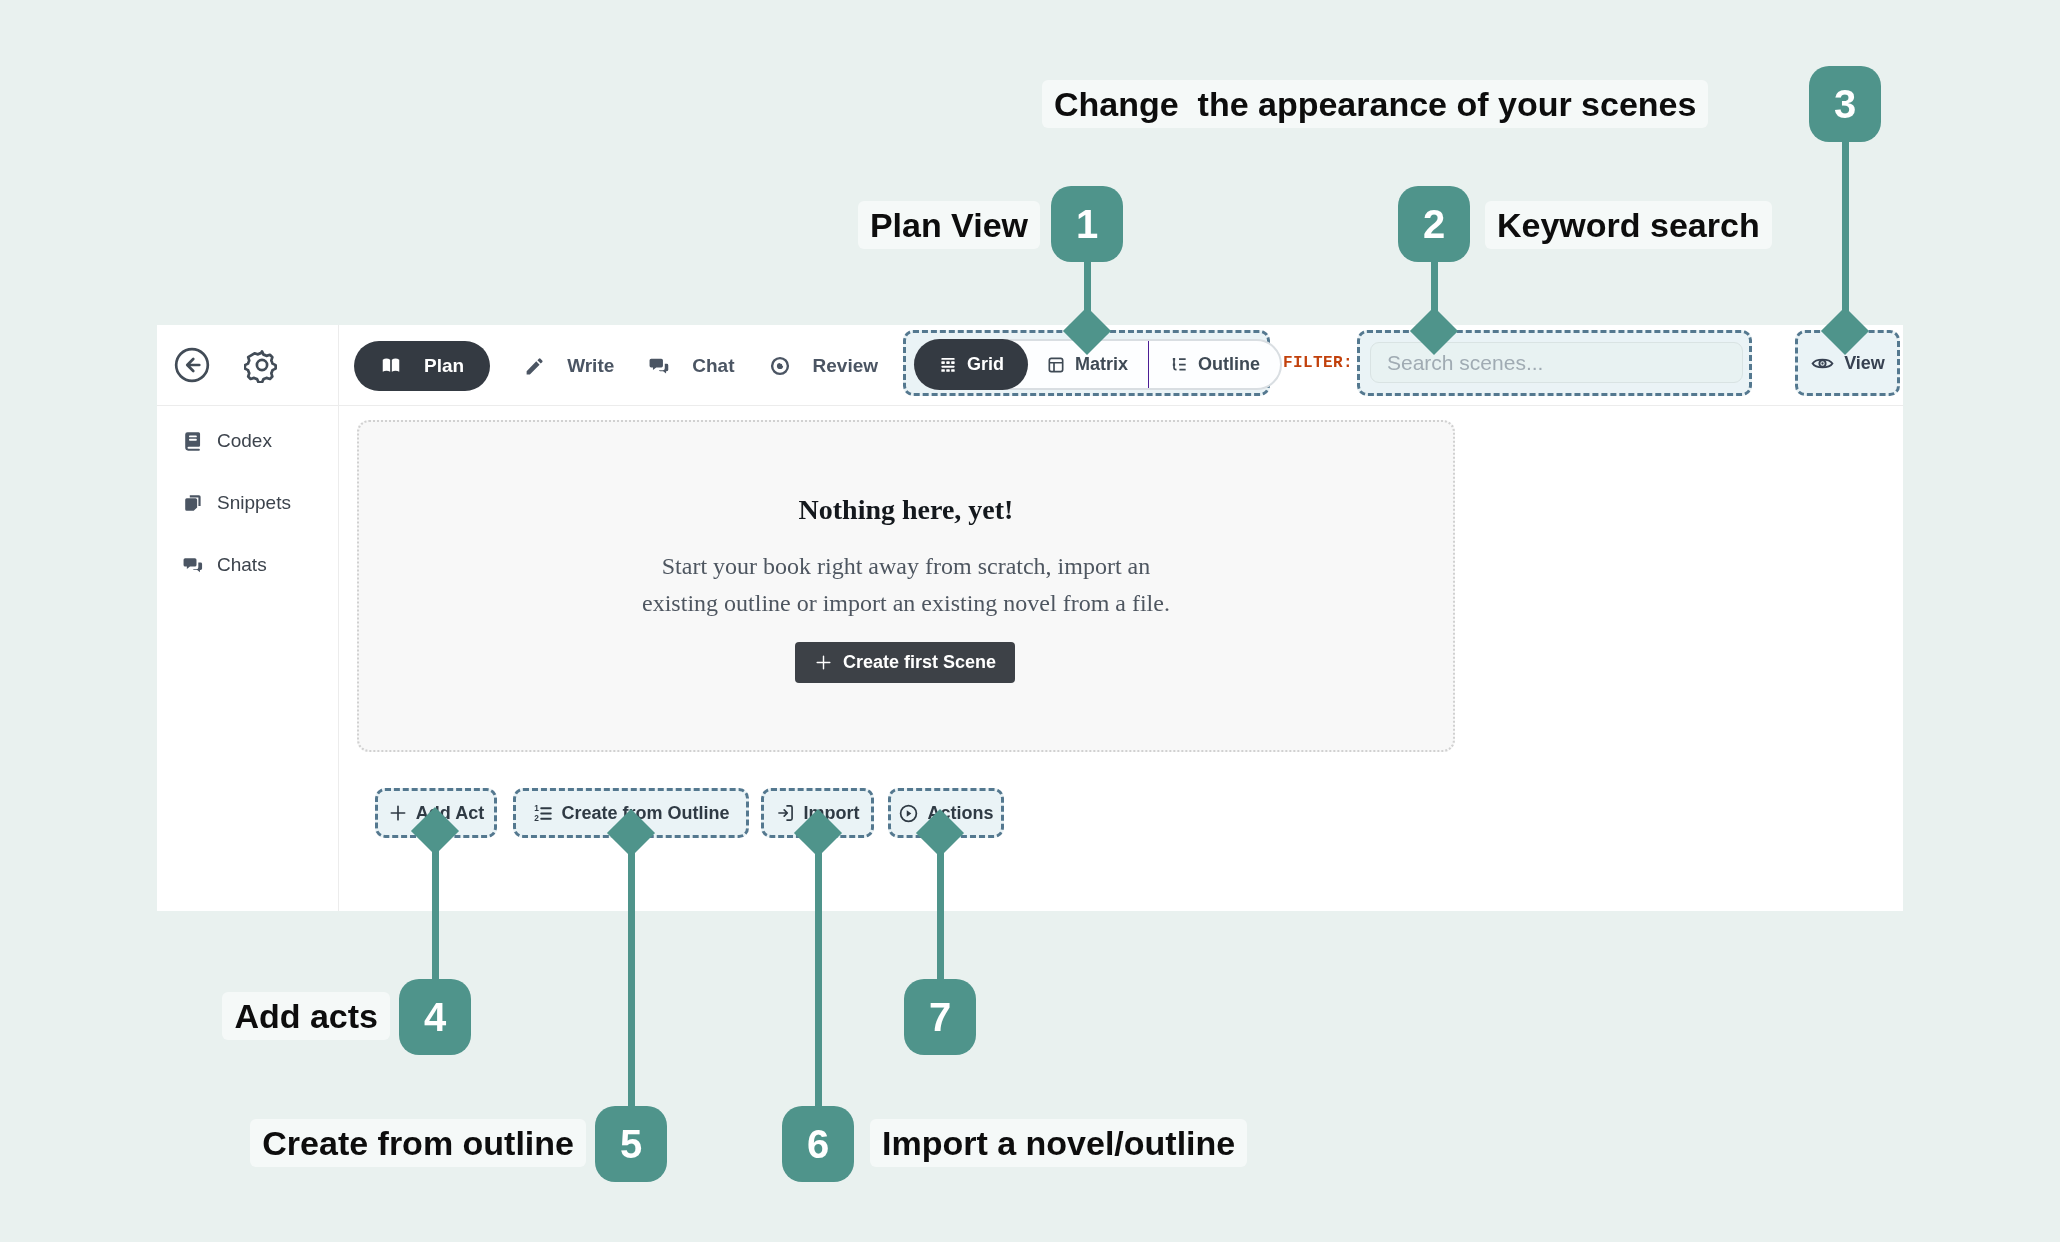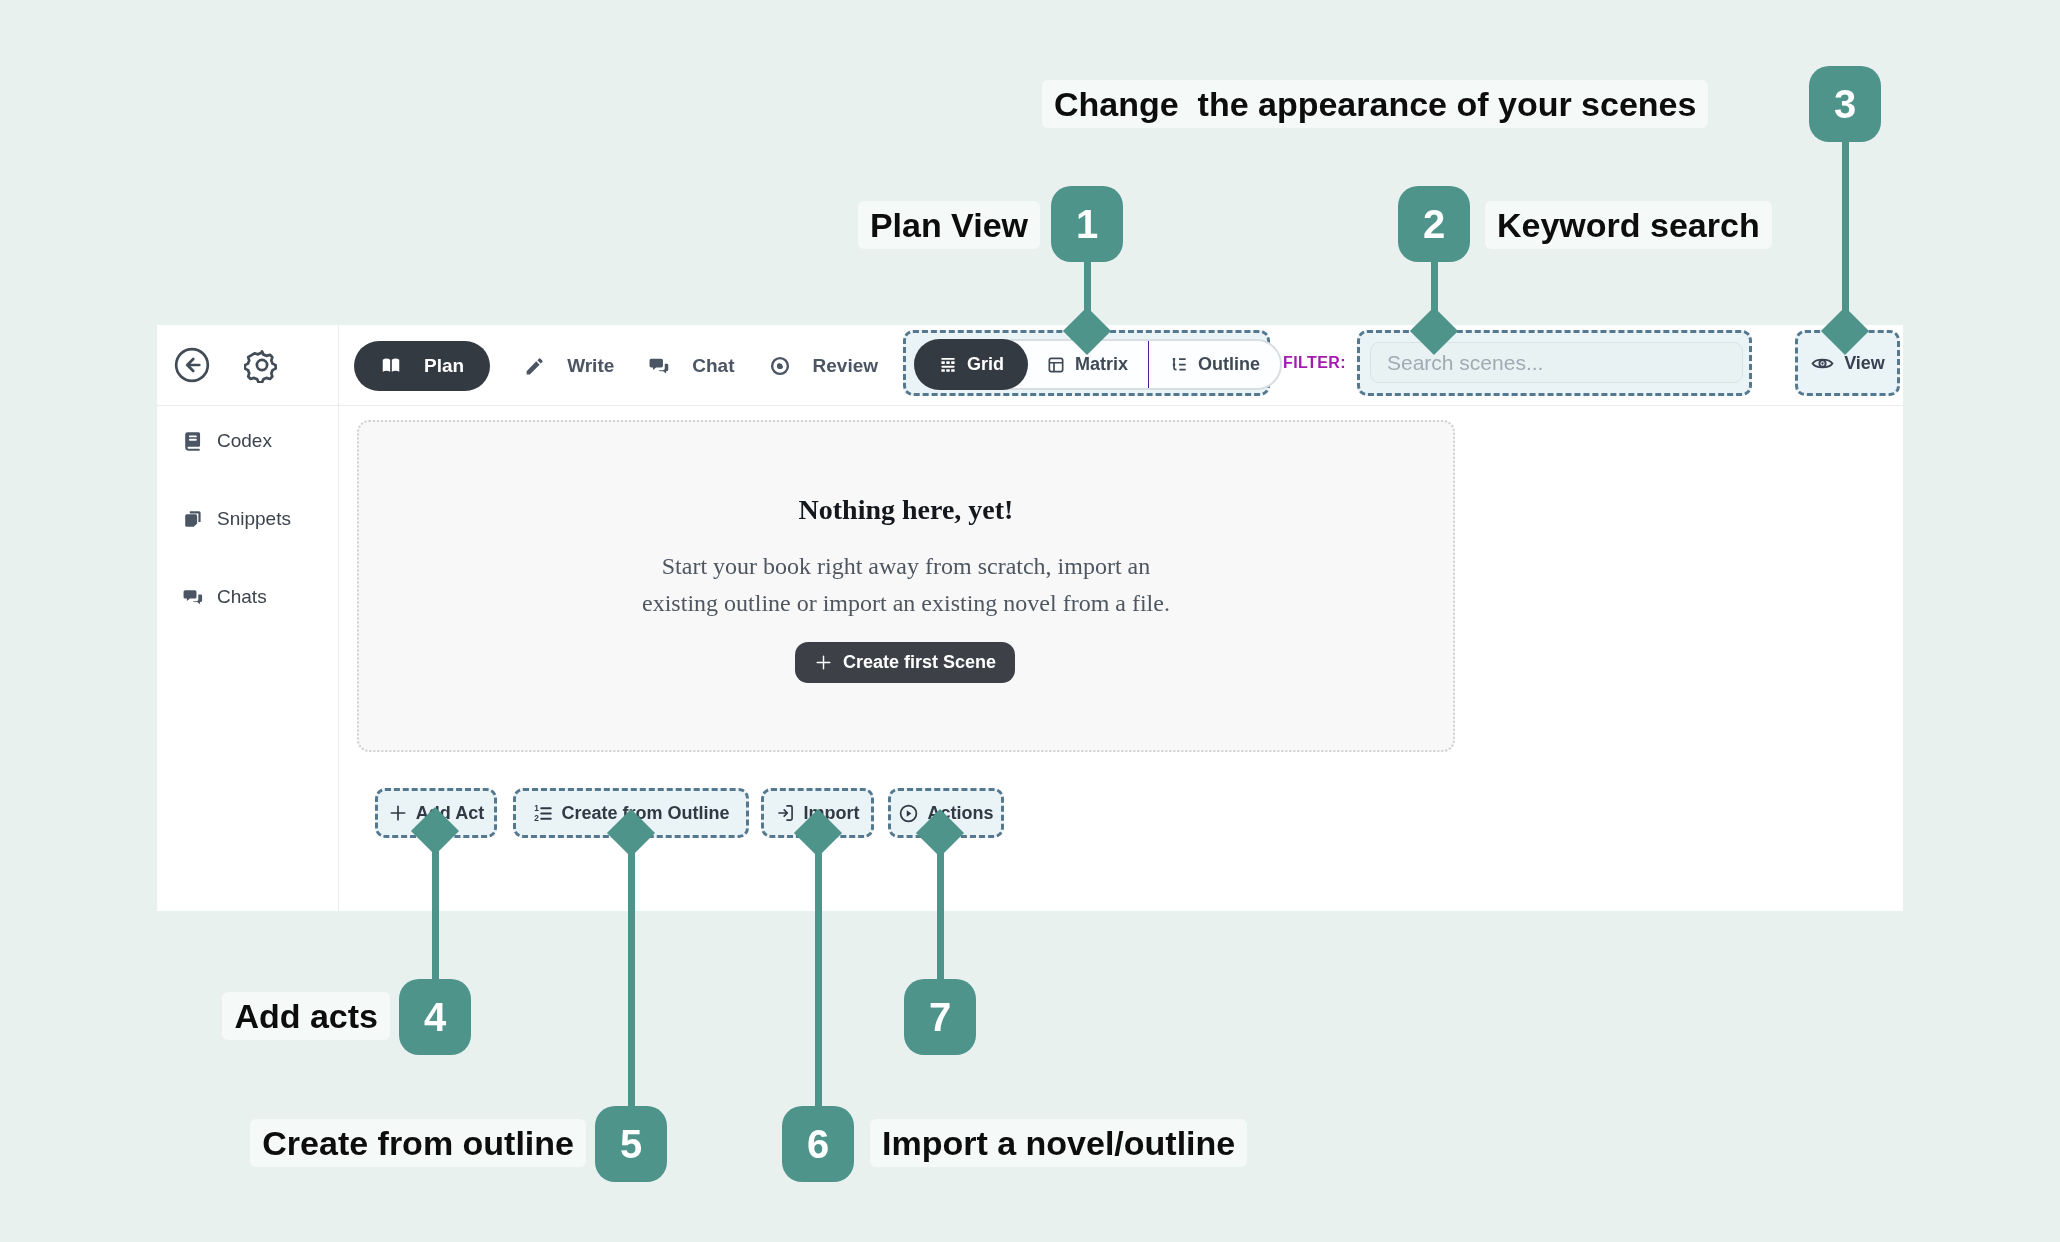--- a/index.html
+++ b/index.html
@@ -37,43 +37,43 @@
   .vm-group { left:746px; width:367px; }
   .vm-control { position:absolute; left:8px; top:6px; height:51px; display:flex; align-items:stretch;
                 background:#fdfeff; border:2px solid #d9dee2; border-radius:26px; }
   .vm-seg { display:flex; align-items:center; gap:9px; padding:0 20px; font-size:18px; font-weight:600;
             color:#3f4a55; background:none; border:none; cursor:pointer; font-family:inherit; }
   .vm-seg.active { background:#343a42; color:#fff; border-radius:26px; margin:-2px; padding:0 24px; }
   .vm-seg + .vm-seg { border-left:1px solid #4c1d95; }
   .vm-seg.active + .vm-seg { border-left:none; }
 
   .filter-label { position:absolute; left:1126px; top:29px; font-size:16px; font-weight:700;
-                  color:#a21caf; letter-spacing:.4px; }
+                  color:#c2410c; letter-spacing:.4px;font-family:Liberation Mono, monospace; }
   .search-box { left:1200px; width:395px; }
   .search-input { position:absolute; left:10px; top:9px; width:373px; height:41px; border-radius:9px;
                   background:#e8f2f2; border:1.5px solid #d9e3e3; padding:0 16px; font-size:21px;
                   color:#6b7680; font-family:inherit; outline:none; }
   .search-input::placeholder { color:#a0abb3; }
   .view-box { left:1638px; width:105px; display:flex; align-items:center; justify-content:center; gap:9px;
               font-size:18px; font-weight:600; color:#374151; cursor:pointer; }
 
   .sidebar { position:absolute; left:0; top:81px; width:181px; padding-top:18px;
-             display:flex; flex-direction:column; gap:44px; }
+             display:flex; flex-direction:column; gap:28px; }
   .side-item { display:flex; align-items:center; gap:13px; height:34px; padding-left:25px;
                font-size:19px; font-weight:500; color:#3c434c; cursor:pointer; background:none;
                border:none; font-family:inherit; }
 
   .empty-card { position:absolute; left:200px; top:95px; width:1098px; height:332px;
                 background:#f8f8f8; border:2px dotted #d1d1d1; border-radius:12px; text-align:center; }
   .empty-title { margin-top:72px; font-family:"Liberation Serif", serif; font-size:28px; font-weight:700;
                  color:#14181d; }
   .empty-body { margin-top:22px; font-family:"Liberation Serif", serif; font-size:24px; color:#4e5660;
                 line-height:37px; }
   .cta-btn { position:absolute; left:436px; top:220px; height:41px; min-width:220px; background:#3d4147;
-             color:#fff; border:none; border-radius:13px; font-size:18px; font-weight:700;
+             color:#fff; border:none; border-radius:4px; font-size:18px; font-weight:700;
              display:flex; align-items:center; justify-content:center; gap:10px; cursor:pointer;
              font-family:inherit; padding:0 18px; }
 
   .abar-btn { position:absolute; top:463px; height:50px; border:3px dashed #54788f; border-radius:10px;
               background:#eaf3f6; display:flex; align-items:center; justify-content:center; gap:8px;
               font-size:18px; font-weight:700; color:#2f3a44; cursor:pointer; font-family:inherit; }
   .icon { display:inline-flex; align-items:center; justify-content:center; }
 </style>
 </head>
 <body>

